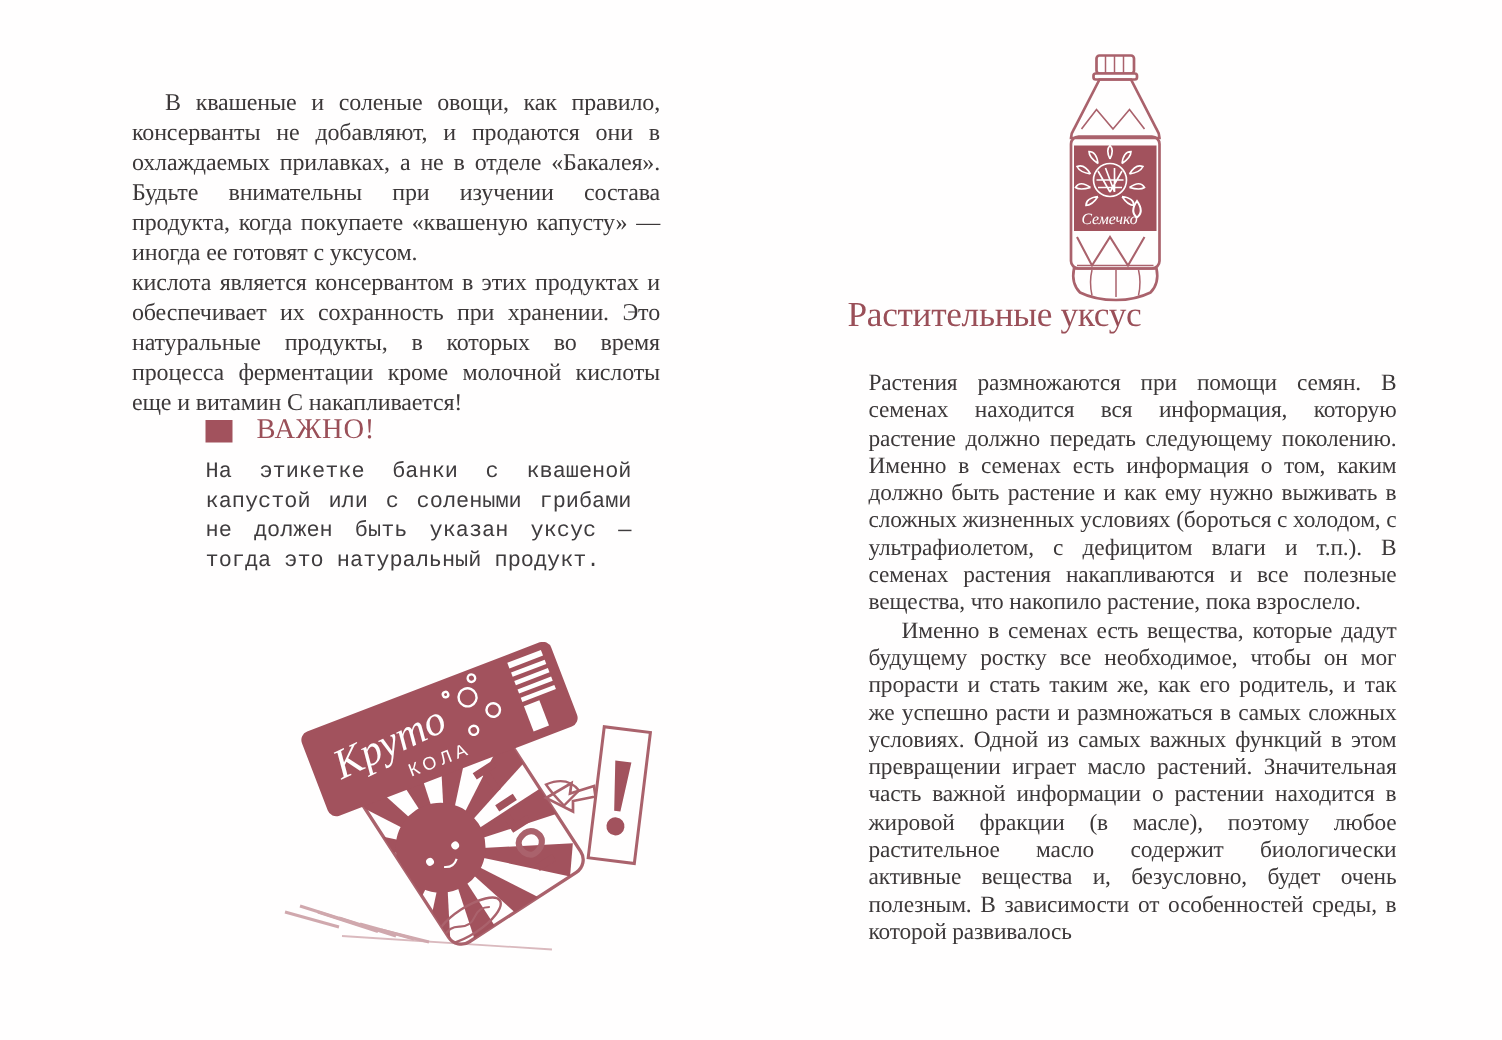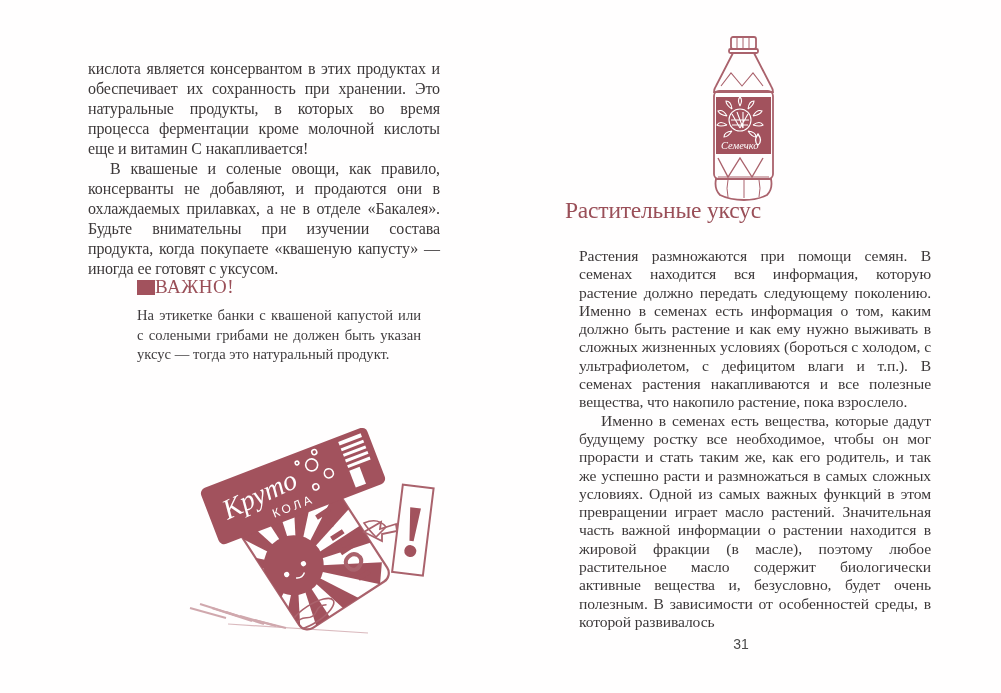--- a/index.html
+++ b/index.html
@@ -17,28 +17,28 @@
   }
   .left-text{position:absolute;left:88px;top:59px;width:352px;}
   .right-text{position:absolute;left:579px;top:247px;width:352px;}
   p.body-par{
     margin:0;text-align:justify;font-size:16px;line-height:20px;
     letter-spacing:-0.1px;
   }
   .right-text p.body-par{font-size:15.6px;line-height:18.3px;}
   p.indent{text-indent:22px;}
   .callout{position:absolute;left:137px;top:276px;width:284px;}
-  .callout-header{display:flex;align-items:center;gap:0;margin-bottom:8px;}
+  .callout-header{display:flex;align-items:center;gap:16px;margin-bottom:8px;}
   .callout-square{width:18px;height:15px;background:var(--illustration-fill);display:inline-block;}
   .callout-title{
     font-size:19px;color:var(--accent-maroon);letter-spacing:0.5px;
     font-family:"Liberation Serif","DejaVu Serif",serif;
   }
   .callout-body{
-    margin:0;font-family:Liberation Serif, serif;
+    margin:0;font-family:Liberation Mono, monospace;
     font-size:14.6px;line-height:19.6px;text-align:justify;color:#3f3c3e;
   }
   .section-heading{
     position:absolute;left:565px;top:197px;width:360px;margin:0;
     font-size:23.5px;font-weight:normal;color:var(--accent-maroon);
     font-family:"Liberation Serif","DejaVu Serif",serif;letter-spacing:-0.2px;
   }
   .page-number{
     position:absolute;left:565px;top:636px;width:352px;text-align:center;
     font-family:"Liberation Sans","DejaVu Sans",sans-serif;font-size:14px;
@@ -51,22 +51,22 @@
   .ill-fill{fill:var(--illustration-fill);}
   .ill-white-stroke{stroke:#ffffff;fill:none;}
   text{font-family:"Liberation Serif","DejaVu Serif",serif;}
 </style>
 </head>
 <body>
 
 <div class="spread">
 
   <div class="left-text">
+    <p class="body-par indent">В квашеные и соленые овощи, как правило, консерванты не добавляют, и продаются они в охлаждаемых прилавках, а не в отделе «Бакалея». Будьте внимательны при изучении состава продукта, когда покупаете «квашеную капусту» — иногда ее готовят с уксусом.</p>
     <p class="body-par">кислота является консервантом в этих продуктах и обеспечивает их сохранность при хранении. Это натуральные продукты, в которых во время процесса ферментации кроме молочной кислоты еще и витамин С накапливается!</p>
-    <p class="body-par indent">В квашеные и соленые овощи, как правило, консерванты не добавляют, и продаются они в охлаждаемых прилавках, а не в отделе «Бакалея». Будьте внимательны при изучении состава продукта, когда покупаете «квашеную капусту» — иногда ее готовят с уксусом.</p>
   </div>
 
   <div class="callout">
     <div class="callout-header">
       <span class="callout-square"></span>
       <span class="callout-title">ВАЖНО!</span>
     </div>
     <p class="callout-body">На этикетке банки с квашеной капустой или с солеными грибами не должен быть указан уксус — тогда это натуральный продукт.</p>
   </div>
 
@@ -196,15 +196,14 @@
     <path d="M52,146 q-2,8 0,17 M68,146 v18 M83,146 q2,8 0,17" class="ill-stroke" stroke-width="1"></path>
   </svg>
 
   <h1 class="section-heading">Растительные уксус</h1>
 
   <div class="right-text">
     <p class="body-par">Растения размножаются при помощи семян. В семенах находится вся информация, которую растение должно передать следующему поколению. Именно в семенах есть информация о том, каким должно быть растение и как ему нужно выживать в сложных жизненных условиях (бороться с холодом, с ультрафиолетом, с дефицитом влаги и т.п.). В семенах растения накапливаются и все полезные вещества, что накопило растение, пока взрослело.</p>
     <p class="body-par indent">Именно в семенах есть вещества, которые дадут будущему ростку все необходимое, чтобы он мог прорасти и стать таким же, как его родитель, и так же успешно расти и размножаться в самых сложных условиях. Одной из самых важных функций в этом превращении играет масло растений. Значительная часть важной информации о растении находится в жировой фракции (в масле), поэтому любое растительное масло содержит биологически активные вещества и, безусловно, будет очень полезным. В зависимости от особенностей среды, в которой развивалось</p>
   </div>
 
-  <div class="page-number">31</div>
 
 </div>
 
 </body></html>

